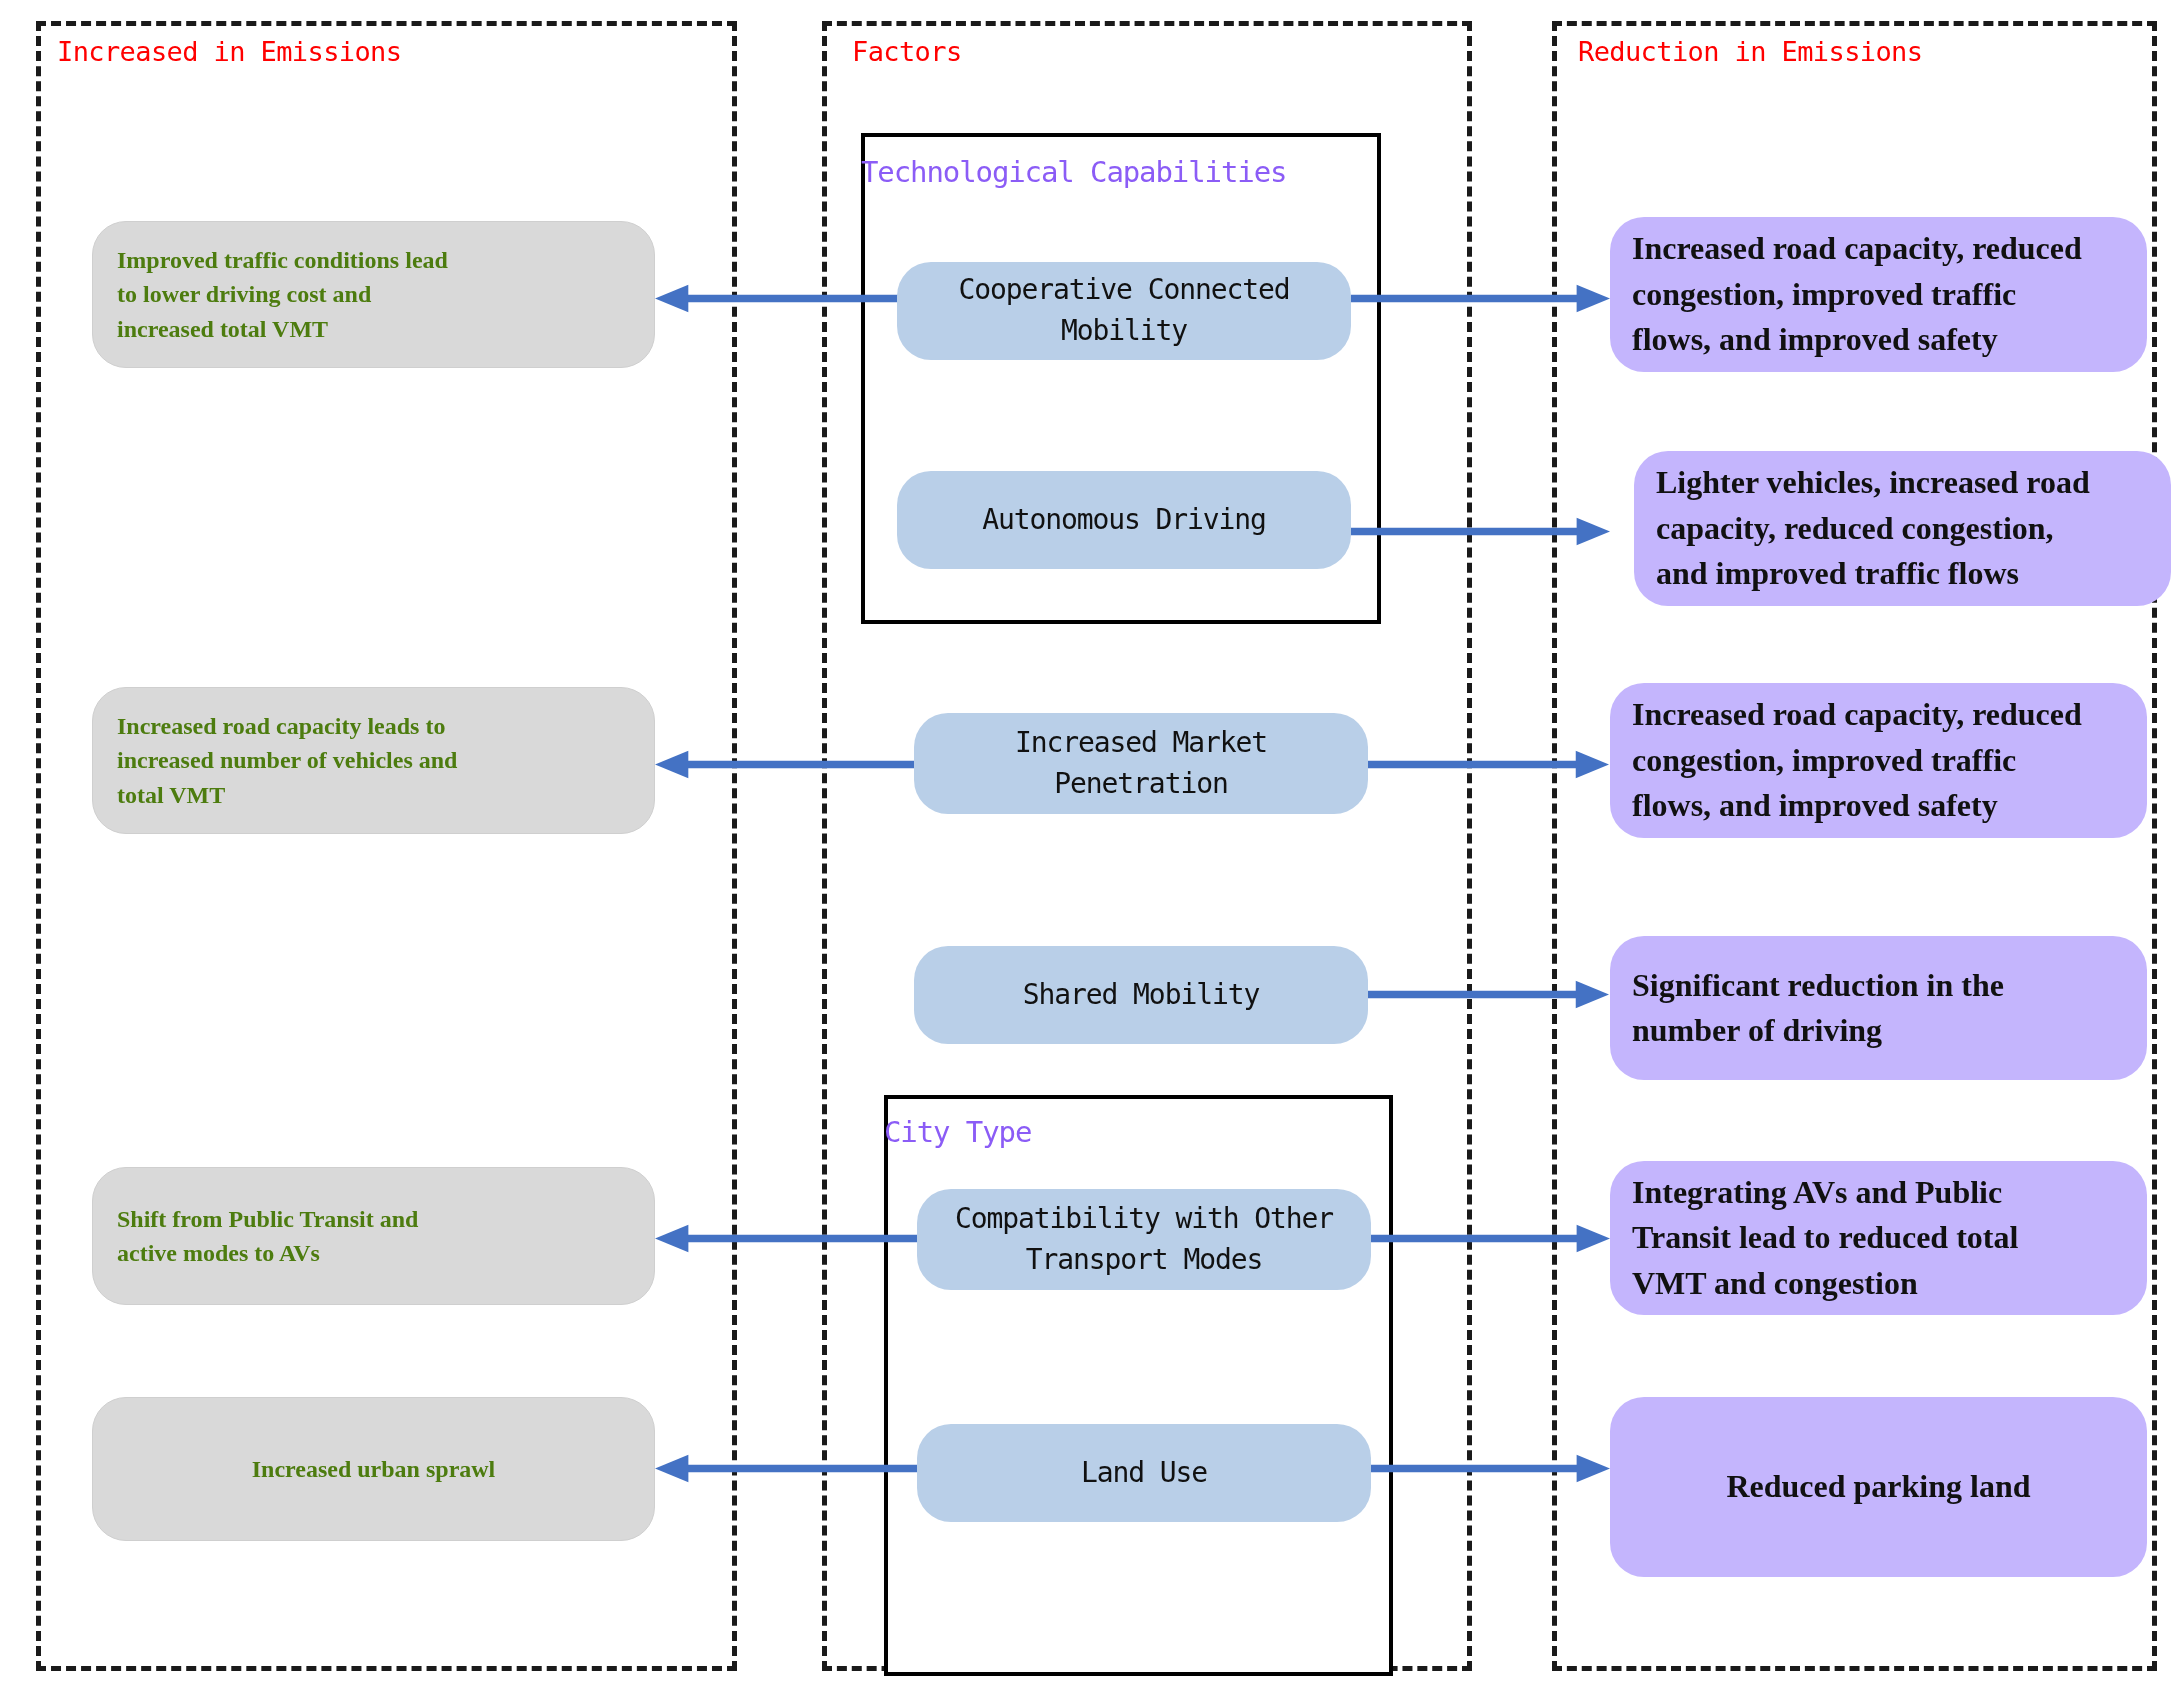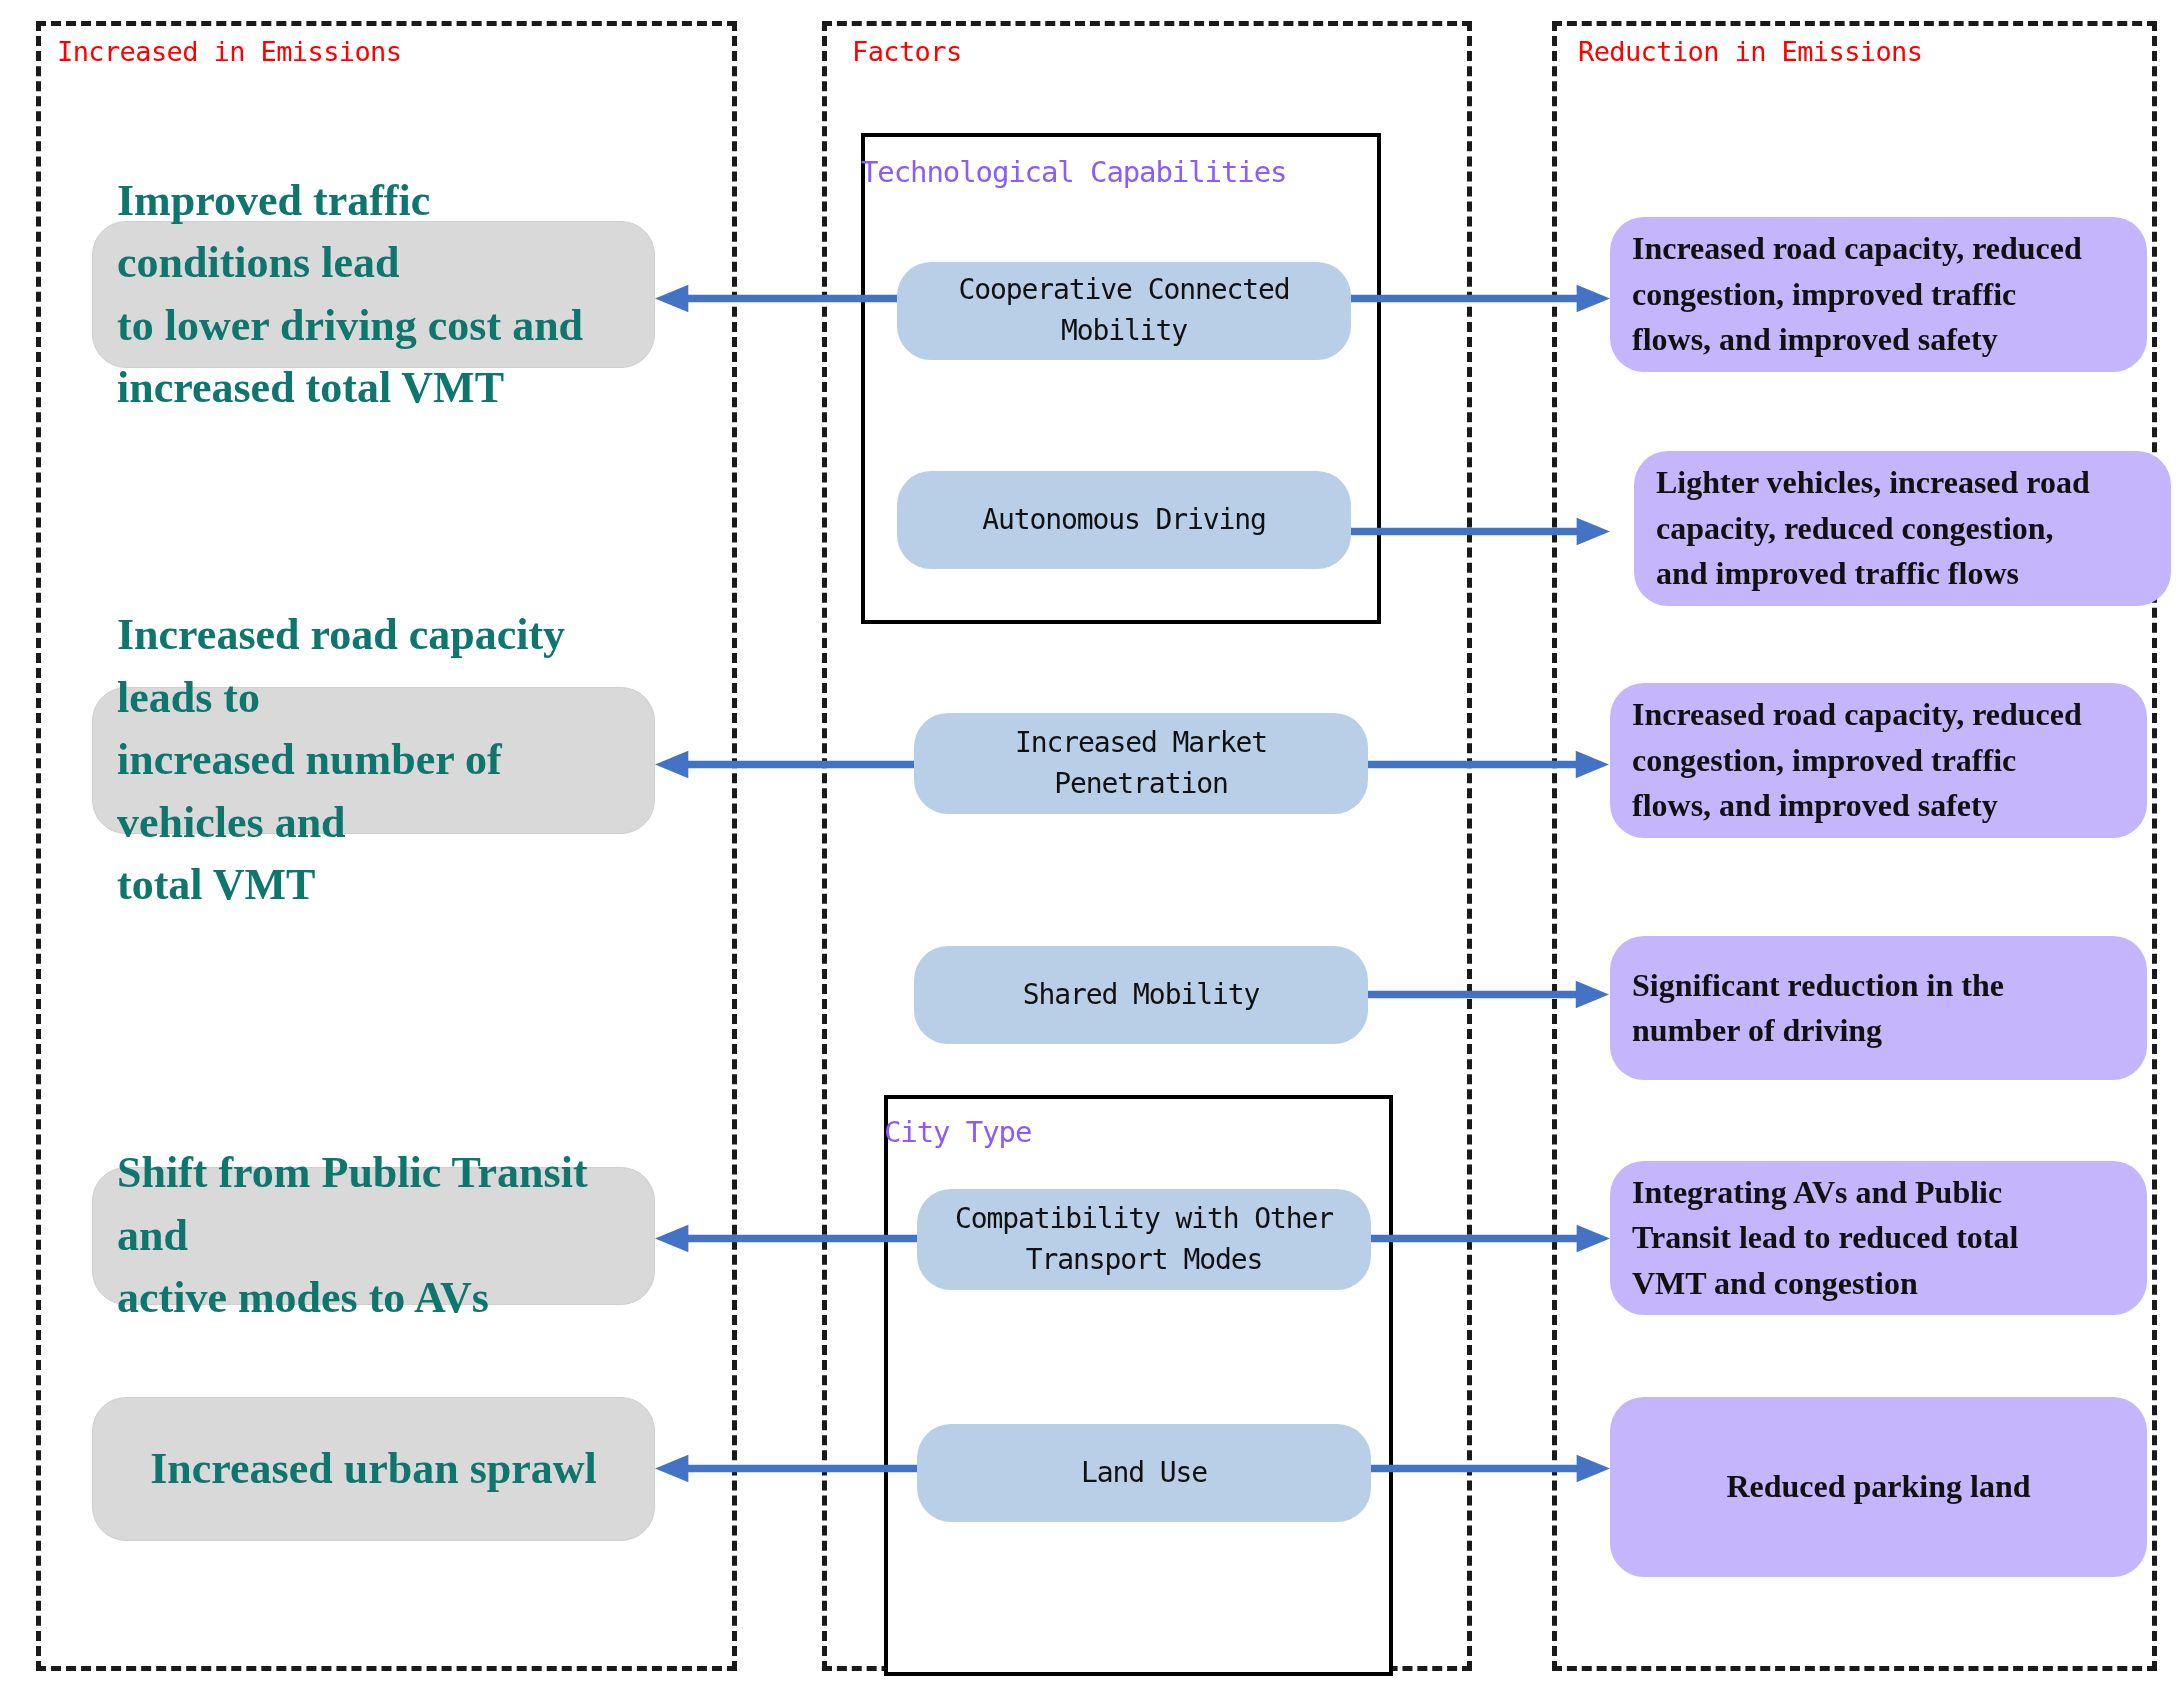--- a/index.html
+++ b/index.html
@@ -80,23 +80,23 @@
   .node-gray {
     background: #d9d9d9;
     border: 1.1px solid #cfcfcf;
     left: 92px;
     width: 563px;
     padding: 0 24px;
   }
   .node-gray .node-text {
     font-family: "Liberation Serif", serif;
     font-weight: bold;
-    font-size: 44px;
+    font-size: 24px;
     line-height: 1.42;
-    color: #0f766e;
+    color: #4d7c0f;
     text-align: left;
   }
   .node-gray.center .node-text { text-align: center; }
 
   
   .node-blue {
     background: #b9cfe8;
     border: none;
     padding: 0 17px;
   }

